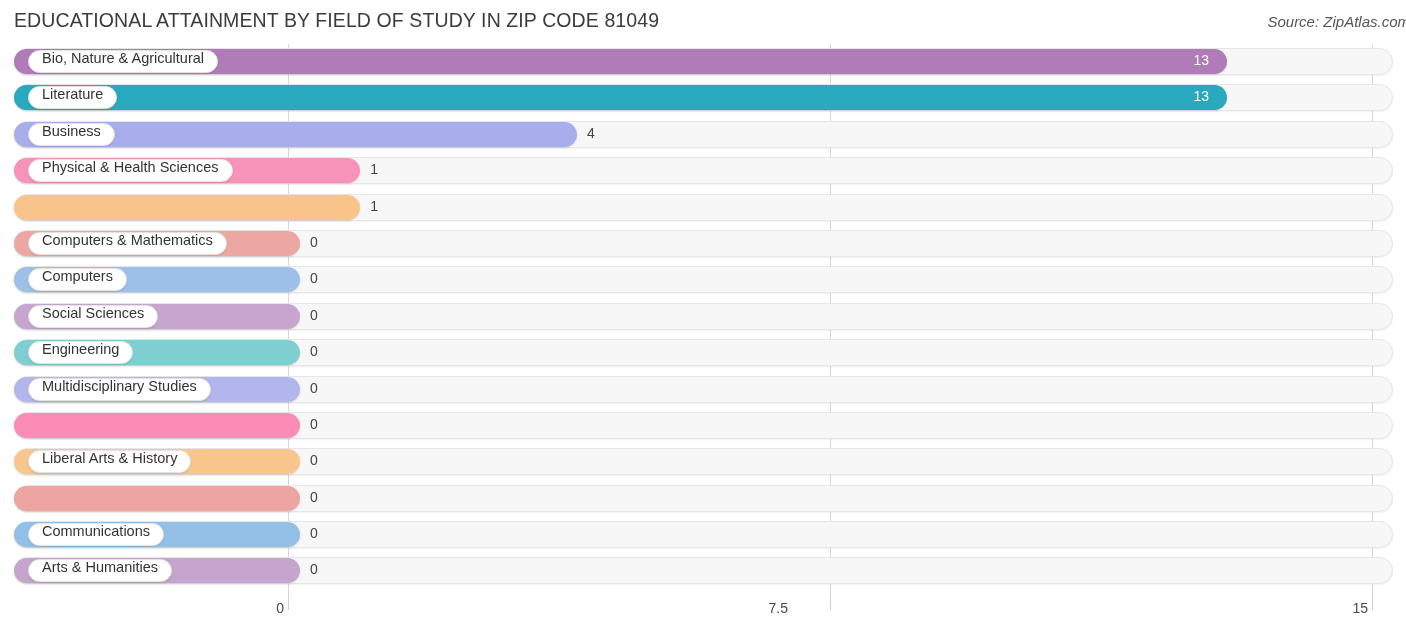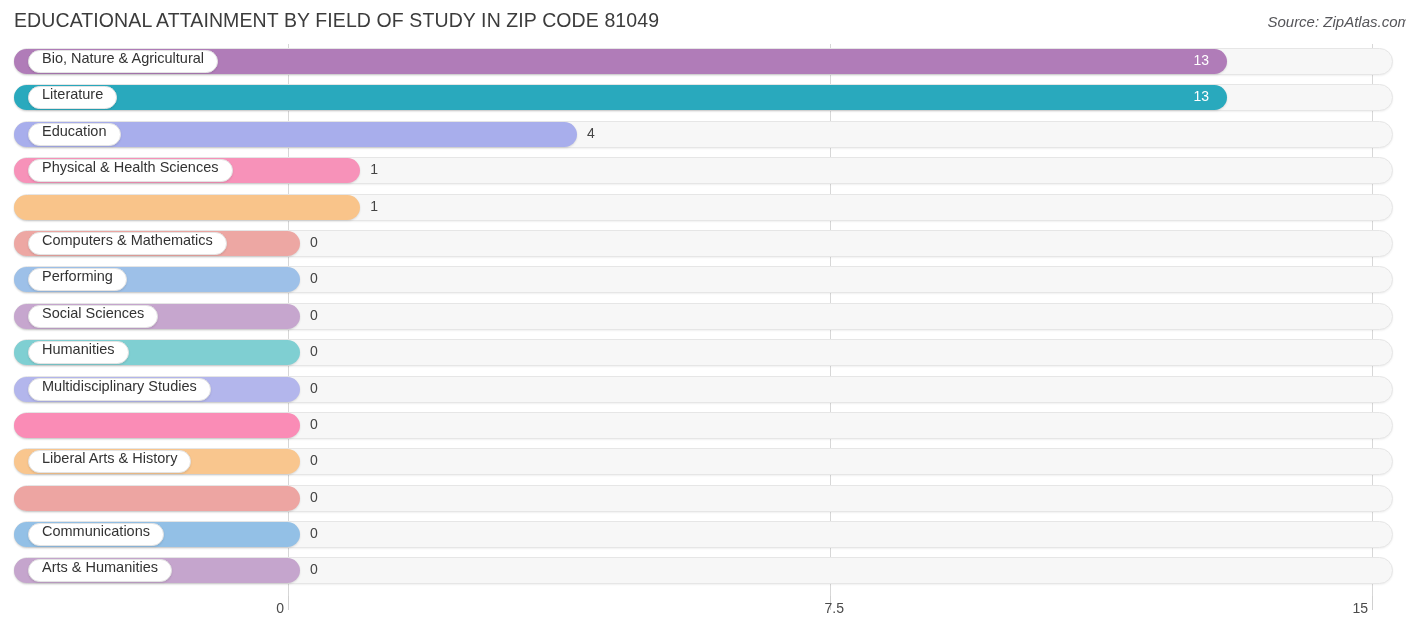--- a/index.html
+++ b/index.html
@@ -188,21 +188,21 @@
         <div class="bar" style="width: 1213.47px; background: rgb(41, 169, 189);"></div>
         <div class="label-pill">
           <span class="label-text">Literature</span>
         </div>
         <div class="value inside" style="left: 1193.47px;">13</div>
       </div>
       <div class="row">
         <div class="track"></div>
         <div class="bar" style="width: 563.067px; background: rgb(168, 174, 236);"></div>
         <div class="label-pill">
-          <span class="label-text">Education</span>
+          <span class="label-text">Business</span>
         </div>
         <div class="value outside" style="left: 587.067px;">4</div>
       </div>
       <div class="row">
         <div class="track"></div>
         <div class="bar" style="width: 346.267px; background: rgb(247, 146, 185);"></div>
         <div class="label-pill">
           <span class="label-text">Physical &amp; Health Sciences</span>
         </div>
         <div class="value outside" style="left: 370.267px;">1</div>
@@ -217,37 +217,37 @@
         <div class="bar" style="width: 286px; background: rgb(237, 167, 163);"></div>
         <div class="label-pill">
           <span class="label-text">Computers &amp; Mathematics</span>
         </div>
         <div class="value outside" style="left: 310px;">0</div>
       </div>
       <div class="row">
         <div class="track"></div>
         <div class="bar" style="width: 286px; background: rgb(157, 192, 232);"></div>
         <div class="label-pill">
-          <span class="label-text">Performing</span>
+          <span class="label-text">Computers</span>
         </div>
         <div class="value outside" style="left: 310px;">0</div>
       </div>
       <div class="row">
         <div class="track"></div>
         <div class="bar" style="width: 286px; background: rgb(198, 166, 206);"></div>
         <div class="label-pill">
           <span class="label-text">Social Sciences</span>
         </div>
         <div class="value outside" style="left: 310px;">0</div>
       </div>
       <div class="row">
         <div class="track"></div>
         <div class="bar" style="width: 286px; background: rgb(127, 207, 210);"></div>
         <div class="label-pill">
-          <span class="label-text">Humanities</span>
+          <span class="label-text">Engineering</span>
         </div>
         <div class="value outside" style="left: 310px;">0</div>
       </div>
       <div class="row">
         <div class="track"></div>
         <div class="bar" style="width: 286px; background: rgb(179, 182, 236);"></div>
         <div class="label-pill">
           <span class="label-text">Multidisciplinary Studies</span>
         </div>
         <div class="value outside" style="left: 310px;">0</div>
@@ -286,16 +286,16 @@
         </div>
         <div class="value outside" style="left: 310px;">0</div>
       </div>
     </div>
 </div>
 
 <div class="axis">
     <div class="tick-mark" style="left: 288px;"></div>
     <div class="tick-label" style="left: 284px;">0</div>
     <div class="tick-mark" style="left: 830px;"></div>
-    <div class="tick-label" style="left: 844px;">7.5</div>
+    <div class="tick-label" style="left: 788px;">7.5</div>
     <div class="tick-mark" style="left: 1372px;"></div>
     <div class="tick-label" style="left: 1368px;">15</div>
   </div>
 
 </body></html>

